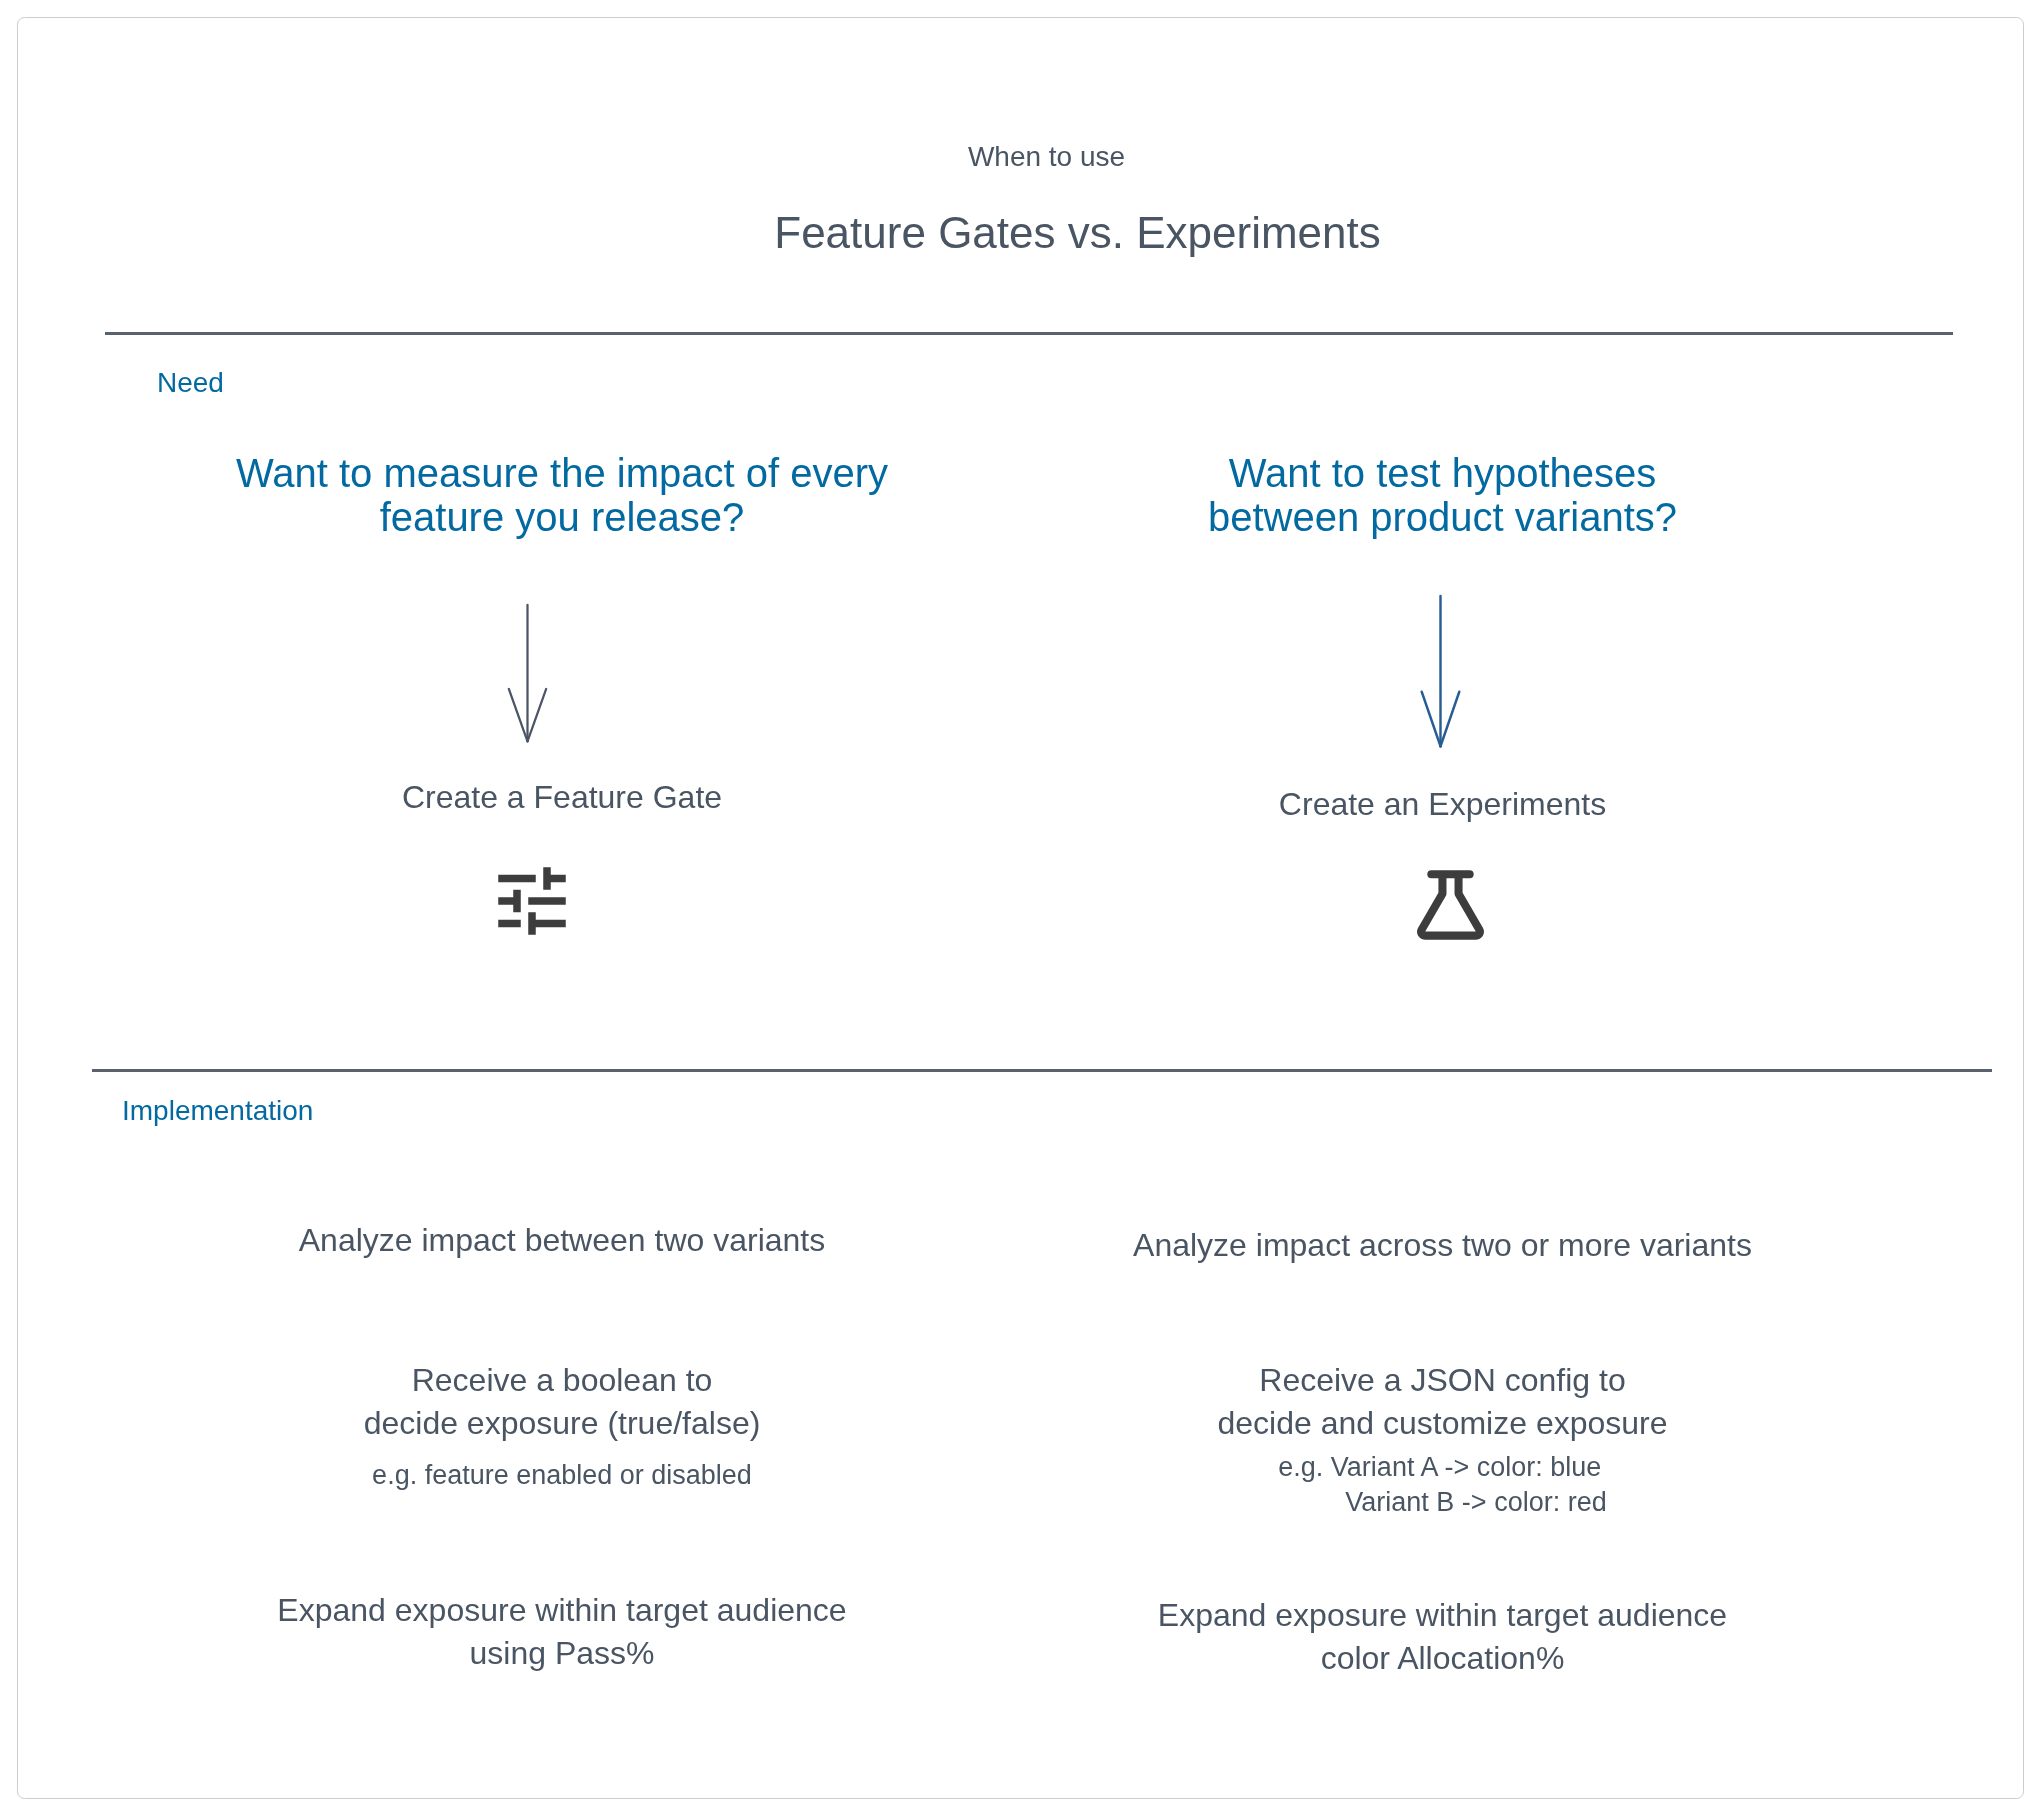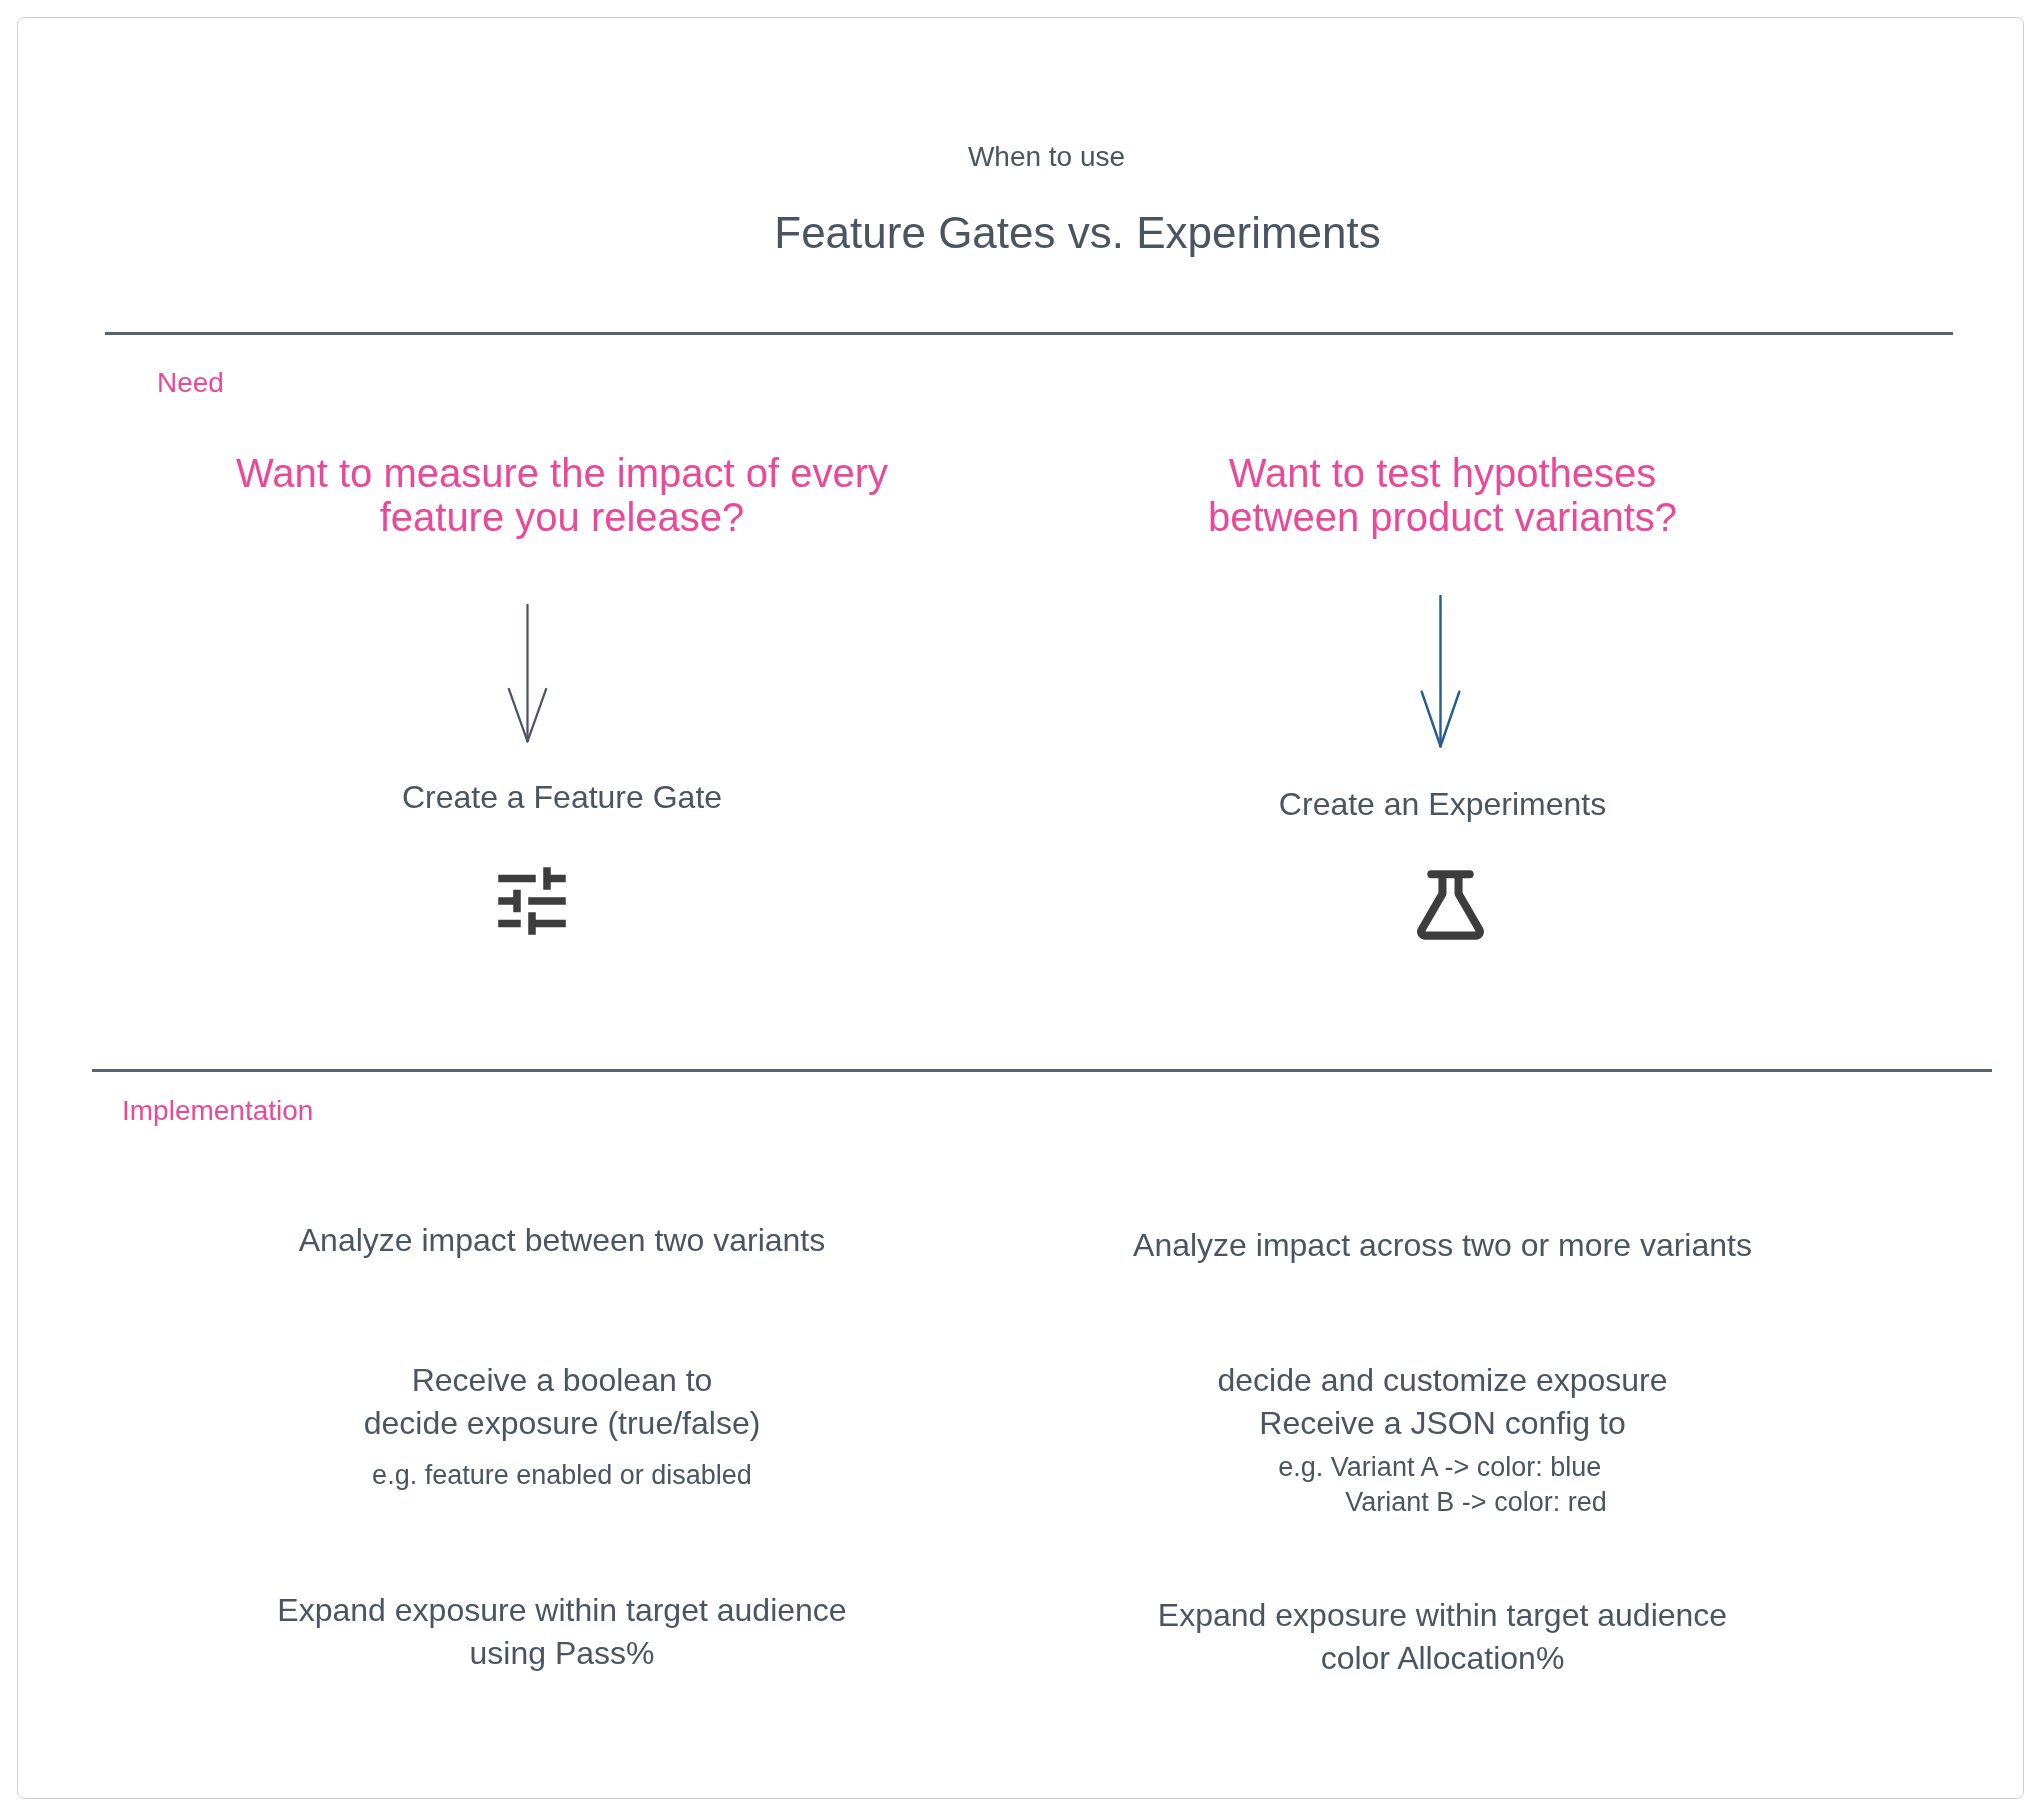--- a/index.html
+++ b/index.html
@@ -10,21 +10,21 @@
     font-family:"Liberation Sans","DejaVu Sans",sans-serif;
     overflow:hidden;
     border-radius:12px;
   }
   .frame{
     position:absolute;left:17px;top:17px;right:17px;bottom:19px;
     border:1.9px solid #cdcdcd;border-radius:7.5px;background:#ffffff;
   }
   .abs{position:absolute;}
   .t-slate{color:#4a5563;}
-  .t-black{color:#ec4899;}
+  .t-black{color:#0369a1;}
   .center{text-align:center;}
   .eyebrow{top:141px;left:26px;width:2041px;font-size:28px;}
   .title{top:208px;left:57px;width:2041px;font-size:44px;}
   .divider{height:2.8px;background:#59626e;}
   .divider-1{top:332px;left:105px;width:1848px;}
   .divider-2{top:1069px;left:92px;width:1900px;}
   .section-label{font-size:28px;}
   .need-label{top:367px;left:157px;}
   .impl-label{top:1095px;left:122px;}
   .col-left{left:0;width:1124px;}
@@ -91,22 +91,22 @@
   <div class="abs col-left center t-slate body-text" style="top:1219px;">Analyze impact between two variants</div>
   <div class="abs col-right center t-slate body-text" style="top:1224px;">Analyze impact across two or more variants</div>
 
   <div class="abs col-left center t-slate body-text" style="top:1359px;">
     <div>Receive a boolean to</div>
     <div>decide exposure (true/false)</div>
   </div>
   <div class="abs col-left center t-slate eg" style="top:1458px;">e.g. feature enabled or disabled</div>
 
   <div class="abs col-right center t-slate body-text" style="top:1359px;">
+    <div>Receive a JSON config to</div>
     <div>decide and customize exposure</div>
-    <div>Receive a JSON config to</div>
   </div>
   <div class="abs col-right center" style="top:1450px;">
     <div class="eg-block t-slate eg">
       <div>e.g. Variant A -&gt; color: blue</div>
       <div class="eg-indent">Variant B -&gt; color: red</div>
     </div>
   </div>
 
   <div class="abs col-left center t-slate body-text" style="top:1589px;">
     <div>Expand exposure within target audience</div>

